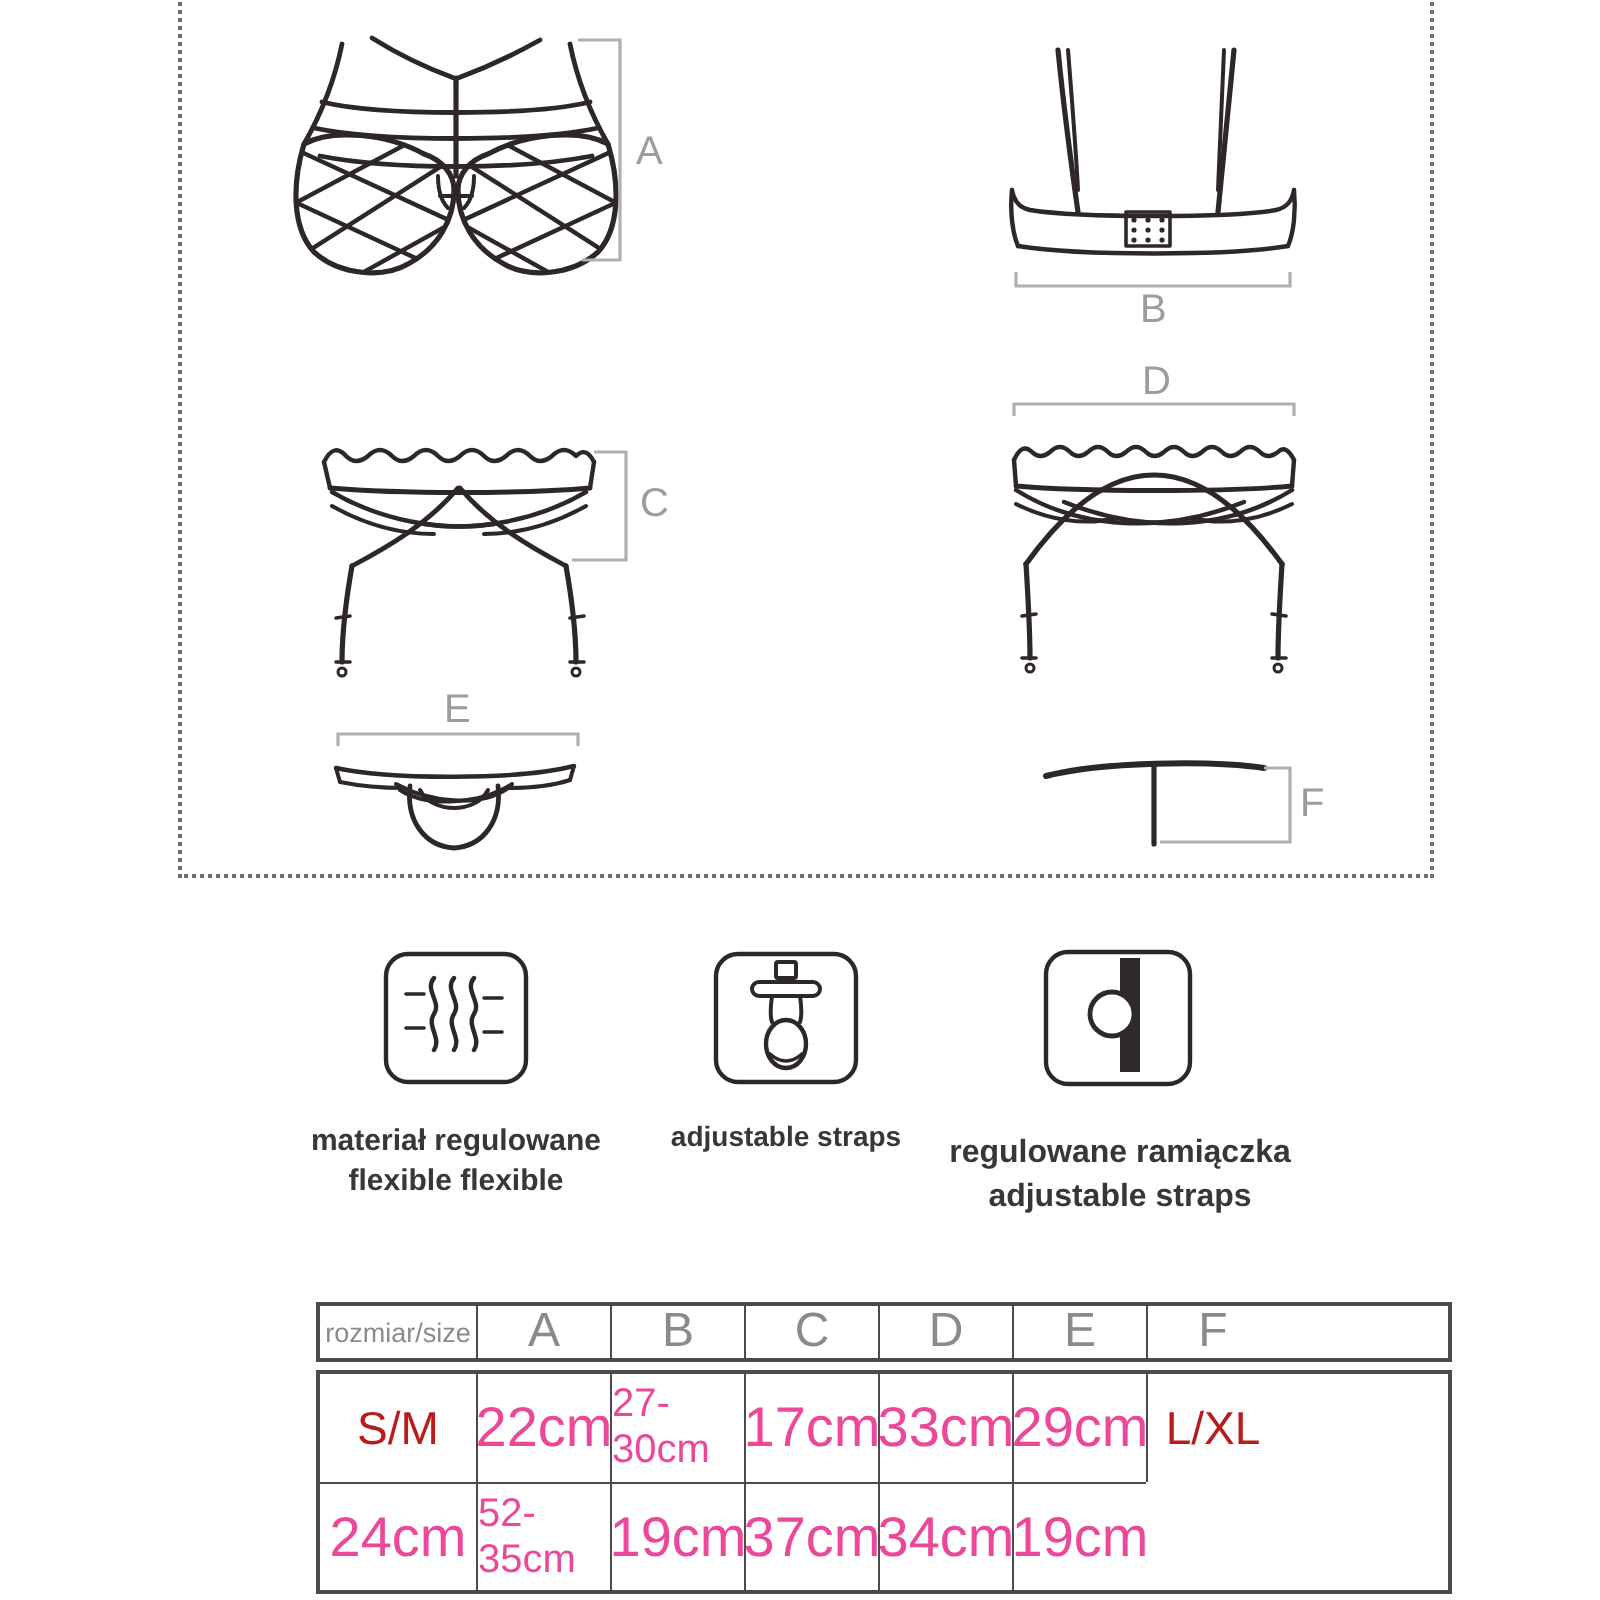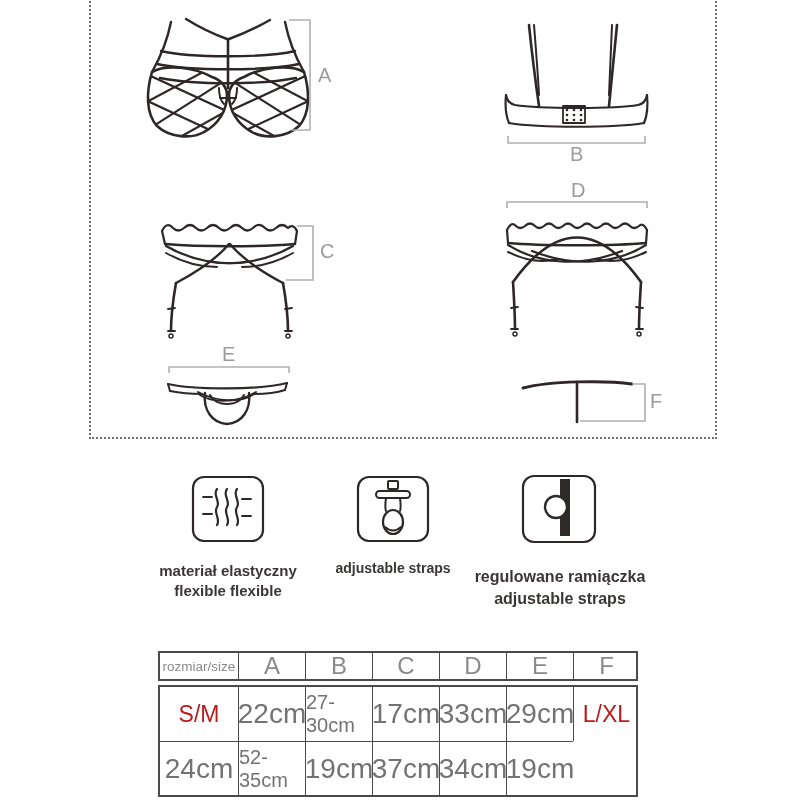--- a/index.html
+++ b/index.html
@@ -17,32 +17,32 @@
   .ms{stroke:#b0b0b0;stroke-width:1.6;fill:none;}
   .mlabel{fill:#9c9c9c;font-size:20px;font-family:"Liberation Sans",sans-serif;}
   .dot{fill:#2e2728;}
   .fillink{fill:#2e2a2a;stroke:none;}
   
   .caption{position:absolute;text-align:center;color:#3b3636;font-weight:bold;}
   .cap1{left:128px;top:561px;width:200px;font-size:15px;line-height:20px;}
   .cap2{left:303px;top:559px;width:180px;font-size:14px;line-height:19px;}
   .cap3{left:440px;top:566px;width:240px;font-size:16px;line-height:22px;}
   
-  .table-wrap{position:absolute;left:158px;top:651px;width:480px;}
+  .table-wrap{position:absolute;left:158px;top:651px;width:568px;}
   .tbl{display:grid;grid-template-columns:78px 67px 67px 67px 67px 67px 66px;
        border:2px solid #4b4b4b;background:#fff;}
   .thead{grid-template-rows:26px;}
   .tbody{margin-top:4px;grid-template-rows:54px 54px;}
   .cell{display:flex;align-items:center;justify-content:center;border-left:1.5px solid #4b4b4b;}
   .cell:nth-child(7n+1){border-left:none;}
   .tbody .cell:nth-child(n+8){border-top:1.5px solid #4b4b4b;}
   .corner{font-size:13.5px;color:#8a8a8a;}
   .colh{font-size:24px;color:#8a8a8a;}
   .sizec{font-size:23px;color:#b91c1c;}
-  .val{font-size:28px;color:#737373;}
+  .val{font-size:28px;color:#ec4899;}
   .val.small{font-size:20px;}
 </style>
 </head>
 <body>
 
 <div class="canvas">
 
   <div class="dashed-box"></div>
 
   <svg style="left:0;top:0" width="800" height="450" viewBox="0 0 800 450">
@@ -203,21 +203,21 @@
     <path class="ink w18" d="M30 54 Q38 61 46 54"></path>
   </svg>
 
   <svg style="left:520px;top:473px" width="78" height="72" viewBox="0 0 78 72">
     <rect class="ink w22" x="3" y="3" width="72" height="66" rx="11"></rect>
     <rect class="fillink" x="40" y="6" width="10" height="57"></rect>
     <circle cx="36" cy="34" r="11" fill="#ffffff" stroke="#2e2a2a" stroke-width="2.4"></circle>
   </svg>
 
   <div class="caption cap1">
-    <div>materiał elastyczny</div>
+    <div>materiał regulowane</div>
     <div>flexible flexible</div>
   </div>
   <div class="caption cap2">
     <div>adjustable straps</div>
   </div>
   <div class="caption cap3">
     <div>regulowane ramiączka</div>
     <div>adjustable straps</div>
   </div>
 

